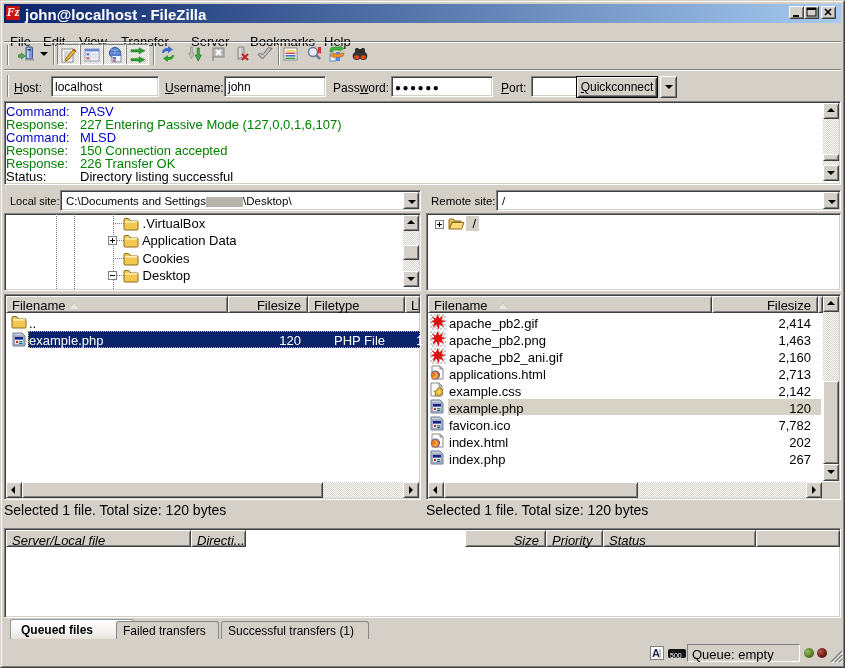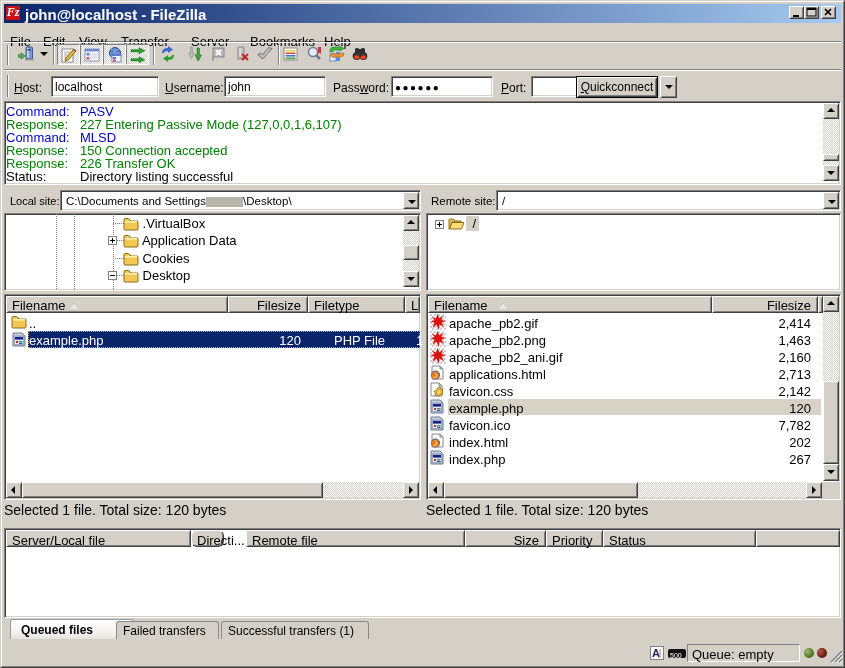--- a/index.html
+++ b/index.html
@@ -67,21 +67,21 @@
 .expander .v { position:absolute; left:3px; top:1px; width:1px; height:5px; background:#000; }
 .trow { position:absolute; white-space:nowrap; font-size:13px; }
 
 .hdr { font-size:13px; position:absolute; background:#d4d0c8; border:1px solid; border-color:#fff #404040 #404040 #fff; box-shadow: inset 1px 1px 0 #d4d0c8, inset -1px -1px 0 #808080; padding:1px 0 0 5px; height:17px; }
 .hdr.r { text-align:right; padding-right:6px; }
 .lrow { position:absolute; white-space:nowrap; height:17px; font-size:13px; }
 .cell { position:absolute; top:2px; }
 .cell.r { text-align:right; }
 .sortarr { position:absolute; width:0; height:0; border:5px solid transparent; border-bottom:6px solid #e8e5de; border-top:none; filter:drop-shadow(0.5px 0.5px 0.5px #808080); }
 
-.qhdr { font-size:13px; position:absolute; background:#d4d0c8; border:1px solid; border-color:#fff #404040 #404040 #fff; box-shadow: inset 1px 1px 0 #d4d0c8, inset -1px -1px 0 #808080; padding:2px 0 0 5px; height:17px; }
+.qhdr { font-size:13px; position:absolute; background:#d4d0c8; border:1px solid; border-color:#fff #404040 #404040 #fff; box-shadow: inset 1px 1px 0 #d4d0c8, inset -1px -1px 0 #808080; padding:2px 0 0 5px; height:17px;font-style:italic; }
 
 .tab { position:absolute; border:1px solid #888; border-bottom:none; border-radius:3px 3px 0 0; background:#d4d0c8; }
 .tab.active { background:linear-gradient(#fff,#f2f1ee 70%,#e5e2dc); border-color:#919b9c; }
 
 .led { position:absolute; width:10px; height:10px; border-radius:50%; }
 </style>
 </head>
 <body>
 <div class="abs f1"></div>
 <div class="abs f2"></div>
@@ -379,22 +379,21 @@
   <div class="abs dither" style="left:211px;bottom:1px;width:168px;height:16px;"></div>
   <div class="sb-btn" style="right:18px;bottom:1px;width:16px;height:16px;">
       <div class="sb-arr arr-rt" style="left:5px;top:3px;"></div>
     </div>
   <div class="abs" style="right:1px;bottom:1px;width:17px;height:16px;background:#d4d0c8;"></div>
 </div>
 <div class="abs" style="left:426px;top:502px;font-size:14px;">Selected 1 file. Total size: 120 bytes</div>
 
 <div class="abs sunken" style="left:4px;top:528px;width:837px;height:90px;">
   <div class="qhdr" style="left:1px;top:1px;width:185px;">Server/Local file</div>
-  <div class="qhdr" style="left:186px;top:1px;width:33px;border-radius:6px;">Directi...</div>
-  <div class="qhdr" style="left:241px;top:1px;width:219px;">Remote file</div>
+  <div class="qhdr" style="left:186px;top:1px;width:55px;">Directi...</div>
   <div class="qhdr r" style="left:460px;top:1px;width:81px;text-align:right;padding-right:6px;">Size</div>
   <div class="qhdr" style="left:541px;top:1px;width:57px;">Priority</div>
   <div class="qhdr" style="left:598px;top:1px;width:153px;">Status</div>
   <div class="qhdr" style="left:751px;top:1px;width:84px;padding:0;"></div>
 </div>
 
 <div class="abs tab active" style="left:10px;top:619px;width:124px;height:20px;">
     <div class="abs" style="left:10px;top:3px;font-weight:bold;">Queued files</div>
   </div>
 <div class="abs tab" style="left:116px;top:621px;width:103px;height:18px;">
@@ -502,21 +501,21 @@
     <svg width="16" height="16">
       <use href="#htmlfile"></use>
     </svg>
     <span class="nm">applications.html</span>
     <span class="sz">2,713</span>
   </div>
 <div class="rrow" style="top:382px;">
     <svg width="16" height="16">
       <use href="#cssfile"></use>
     </svg>
-    <span class="nm">favicon.css</span>
+    <span class="nm">example.css</span>
     <span class="sz">2,142</span>
   </div>
 <div class="rrow" style="top:399px;">
     <div class="abs" style="left:21px;top:0;width:373px;height:16px;background:#d6d2c6;"></div>
     <svg width="16" height="16">
       <use href="#phpfile"></use>
     </svg>
     <span class="nm">example.php</span>
     <span class="sz">120</span>
   </div>

